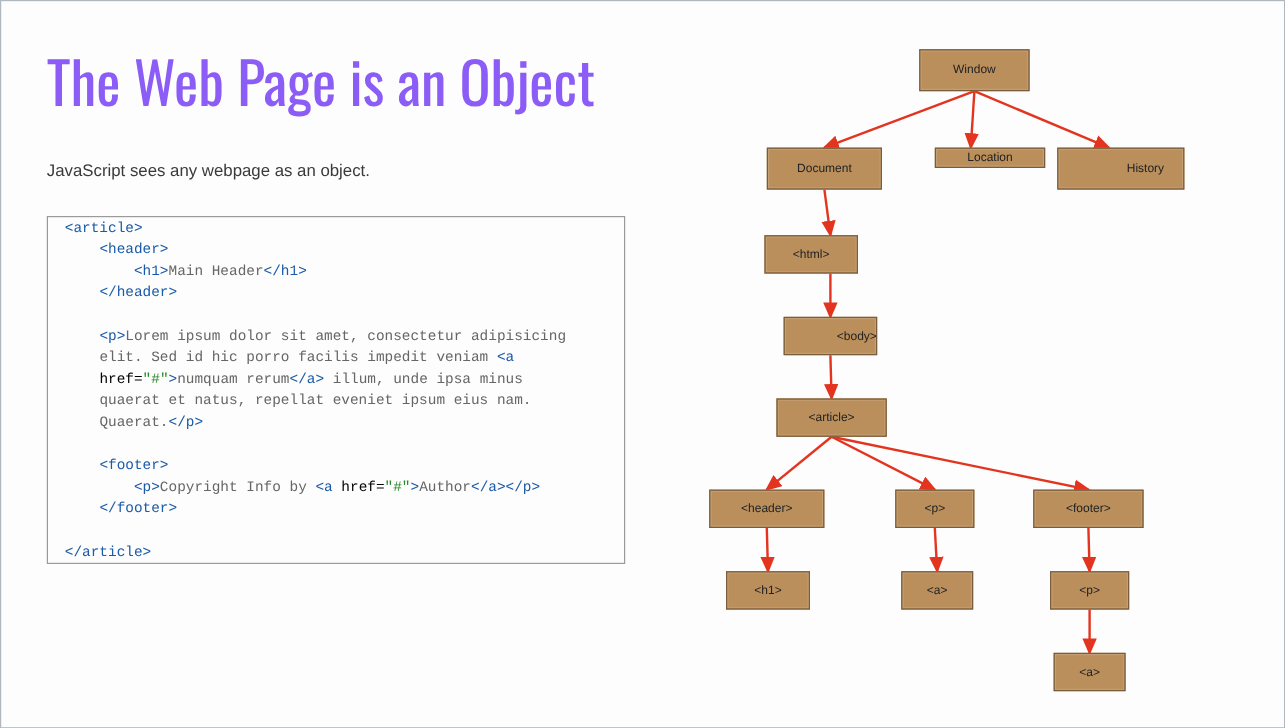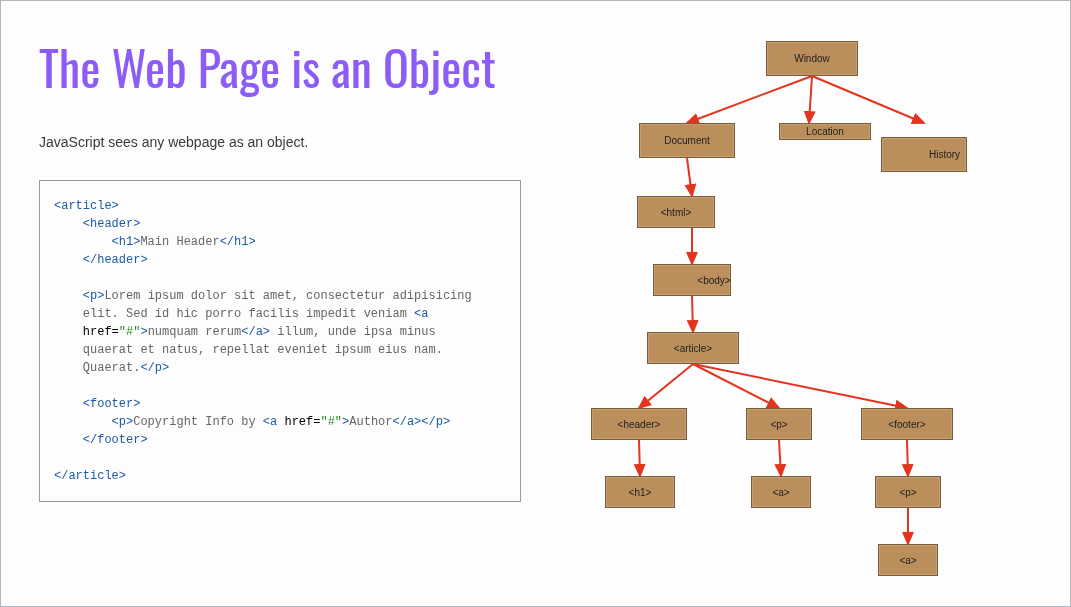--- a/index.html
+++ b/index.html
@@ -30,21 +30,21 @@
       color: #8b5cf6;
       margin-bottom: 32px;
     }
     .subtitle {
       font-size: 14px;
       color: #3a3a3a;
       margin-bottom: 30px;
     }
     .code-box {
       border: 1px solid #9a9a9a;
-      padding: 16px 14px;
+      padding: 0 14px;
       font-family: Menlo, Consolas, "Courier New", monospace;
       font-size: 12px;
       line-height: 1.5;
       color: #666;
       background: #fdfdfd;
       white-space: pre-wrap;
     }
     .code-box .tag { color: #1a5aa8; }
     .code-box .attr { color: #000000; }
     .code-box .val { color: #2a8a2a; }
@@ -113,21 +113,21 @@
       <line x1="152" y1="363" x2="238" y2="407" stroke="#e2341f" stroke-width="2" marker-end="url(#arrow)"></line>
       <line x1="152" y1="363" x2="366" y2="407" stroke="#e2341f" stroke-width="2" marker-end="url(#arrow)"></line>
       <line x1="98" y1="439" x2="99" y2="475" stroke="#e2341f" stroke-width="2" marker-end="url(#arrow)"></line>
       <line x1="238" y1="439" x2="240" y2="475" stroke="#e2341f" stroke-width="2" marker-end="url(#arrow)"></line>
       <line x1="366" y1="439" x2="367" y2="475" stroke="#e2341f" stroke-width="2" marker-end="url(#arrow)"></line>
       <line x1="367" y1="507" x2="367" y2="543" stroke="#e2341f" stroke-width="2" marker-end="url(#arrow)"></line>
     </svg>
 <div class="node" style="left: 225px; top: 40px; width: 92px; height: 35px;">Window</div>
     <div class="node" style="left: 98px; top: 122px; width: 96px; height: 35px;">Document</div>
     <div class="node" style="left: 222px; top: 122px; width: 92px; height: 17px; margin-left: 16px;">Location</div>
-    <div class="node" style="left: 340px; top: 136px; width: 86px; height: 35px; padding-left: 41px;">History</div>
+    <div class="node" style="left: 340px; top: 122px; width: 106px; height: 35px; padding-left: 41px;">History</div>
     <div class="node" style="left: 96px; top: 195px; width: 78px; height: 32px;">&lt;html&gt;</div>
     <div class="node" style="left: 112px; top: 263px; width: 78px; height: 32px; padding-left: 44px;">&lt;body&gt;</div>
     <div class="node" style="left: 106px; top: 331px; width: 92px; height: 32px;">&lt;article&gt;</div>
     <div class="node" style="left: 50px; top: 407px; width: 96px; height: 32px;">&lt;header&gt;</div>
     <div class="node" style="left: 205px; top: 407px; width: 66px; height: 32px;">&lt;p&gt;</div>
     <div class="node" style="left: 320px; top: 407px; width: 92px; height: 32px;">&lt;footer&gt;</div>
     <div class="node" style="left: 64px; top: 475px; width: 70px; height: 32px;">&lt;h1&gt;</div>
     <div class="node" style="left: 210px; top: 475px; width: 60px; height: 32px;">&lt;a&gt;</div>
     <div class="node" style="left: 334px; top: 475px; width: 66px; height: 32px;">&lt;p&gt;</div>
     <div class="node" style="left: 337px; top: 543px; width: 60px; height: 32px;">&lt;a&gt;</div>

